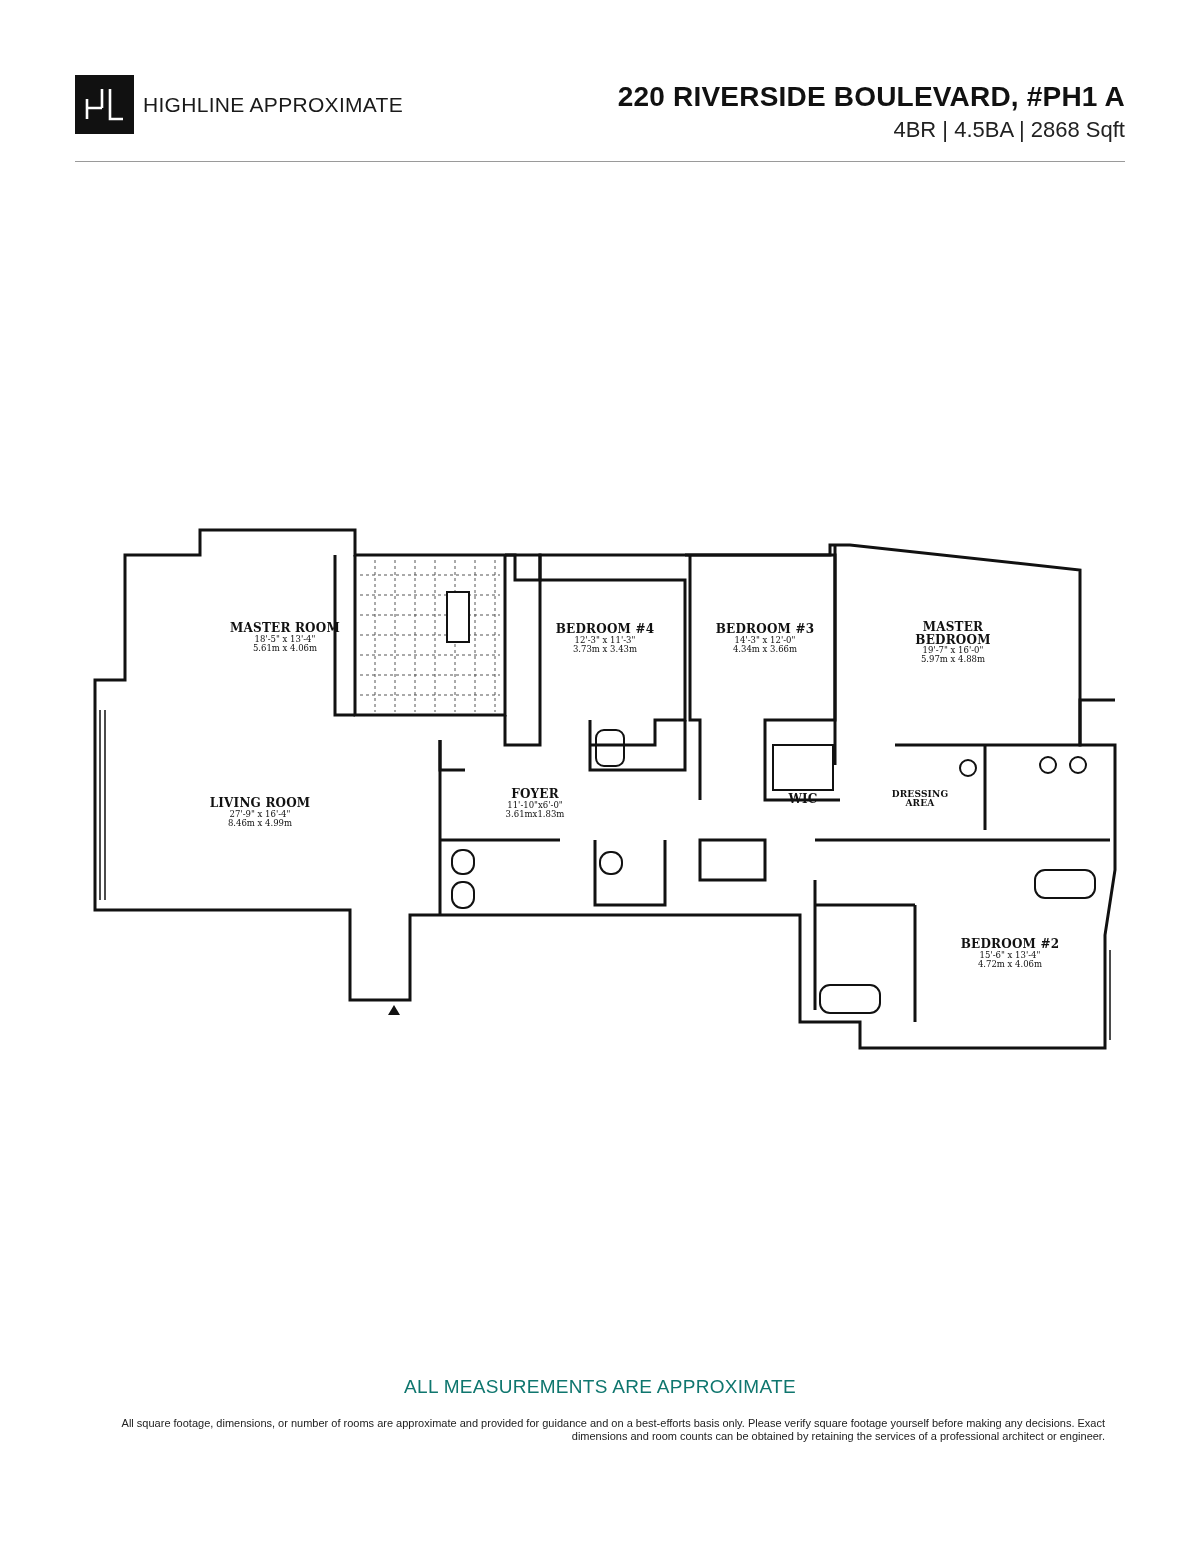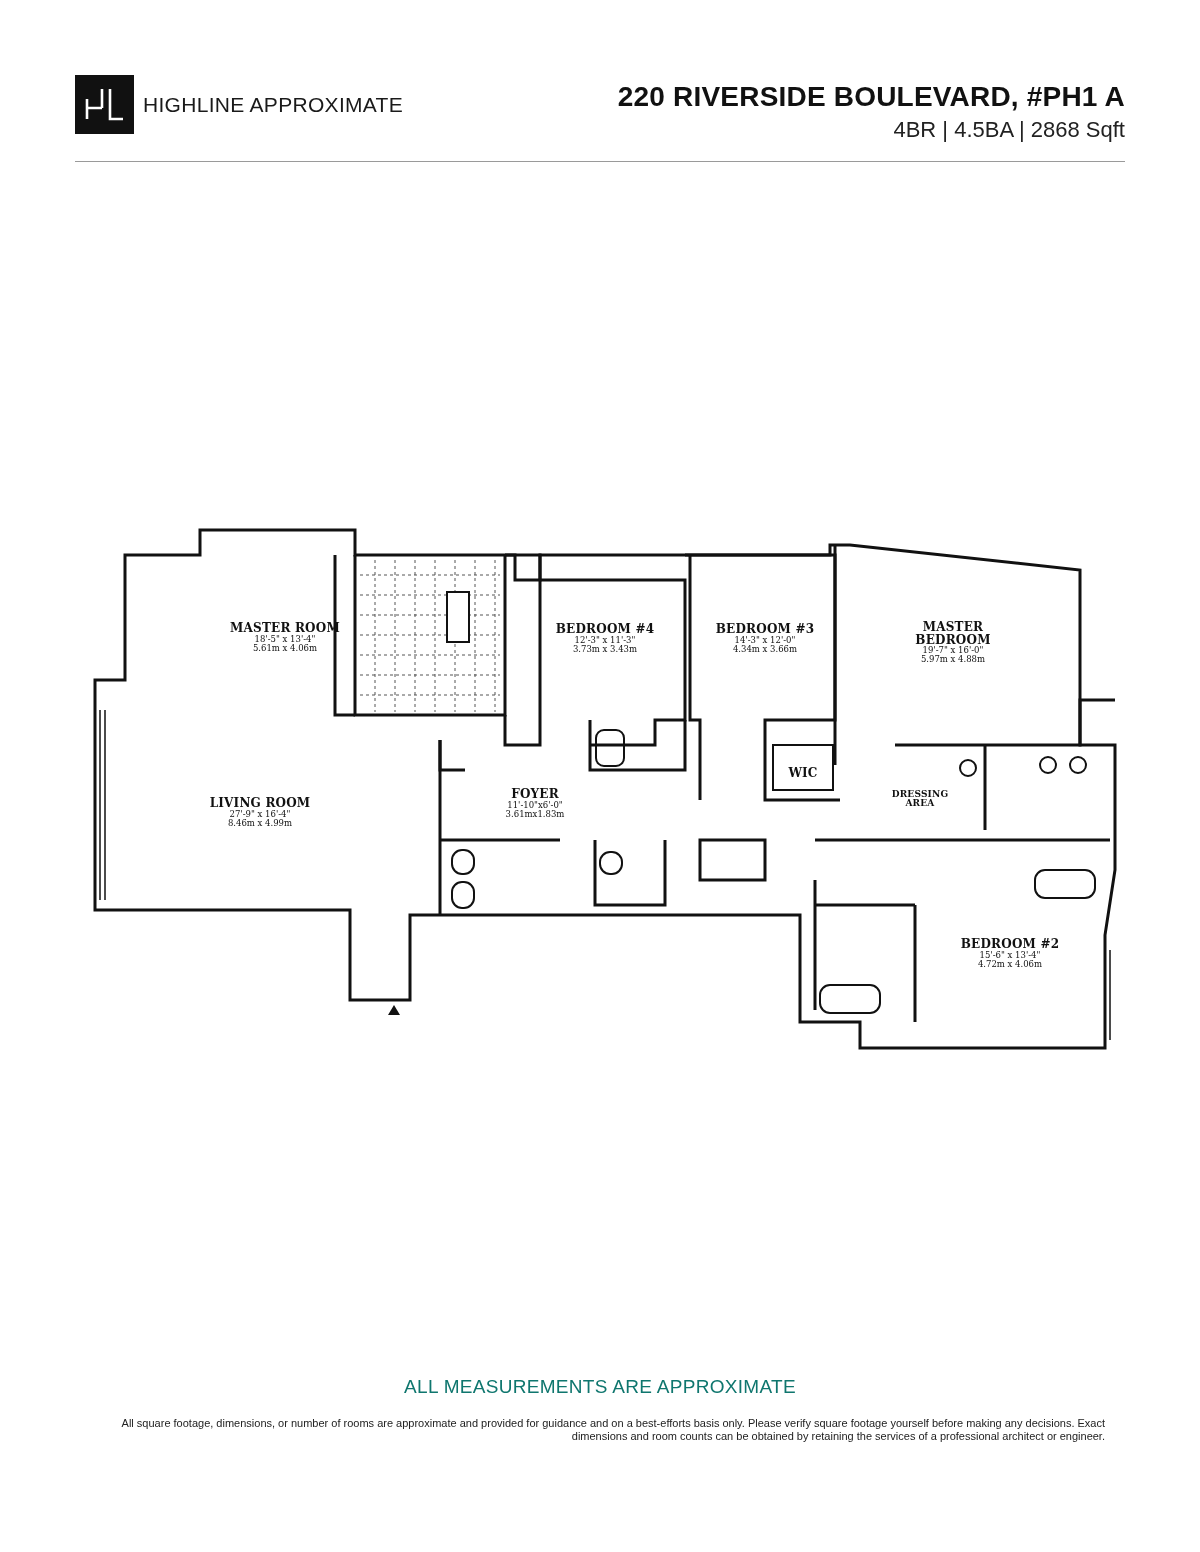--- a/index.html
+++ b/index.html
@@ -126,21 +126,21 @@
   <div class="room-label" style="left:395px;top:263px;width:110px;">
     <div class="room-name">FOYER</div>
     <div class="room-dim">11'-10"x6'-0"</div>
     <div class="room-dim">3.61mx1.83m</div>
   </div>
   <div class="room-label" style="left:870px;top:413px;width:110px;">
     <div class="room-name">BEDROOM #2</div>
     <div class="room-dim">15'-6" x 13'-4"</div>
     <div class="room-dim">4.72m x 4.06m</div>
   </div>
-  <div class="room-label" style="left:688px;top:242px;width:60px;">
+  <div class="room-label" style="left:688px;top:268px;width:60px;">
     <div class="room-name">WIC</div>
   </div>
   <div class="room-label" style="left:805px;top:265px;width:60px;">
     <div class="room-name" style="font-size:9px;">DRESSING AREA</div>
   </div>
 </div>
 
 <div class="approx">ALL MEASUREMENTS ARE APPROXIMATE</div>
 <div class="disclaimer">All square footage, dimensions, or number of rooms are approximate and provided for guidance and on a best-efforts basis only. Please verify square footage yourself before making any decisions. Exact dimensions and room counts can be obtained by retaining the services of a professional architect or engineer.</div>
 

